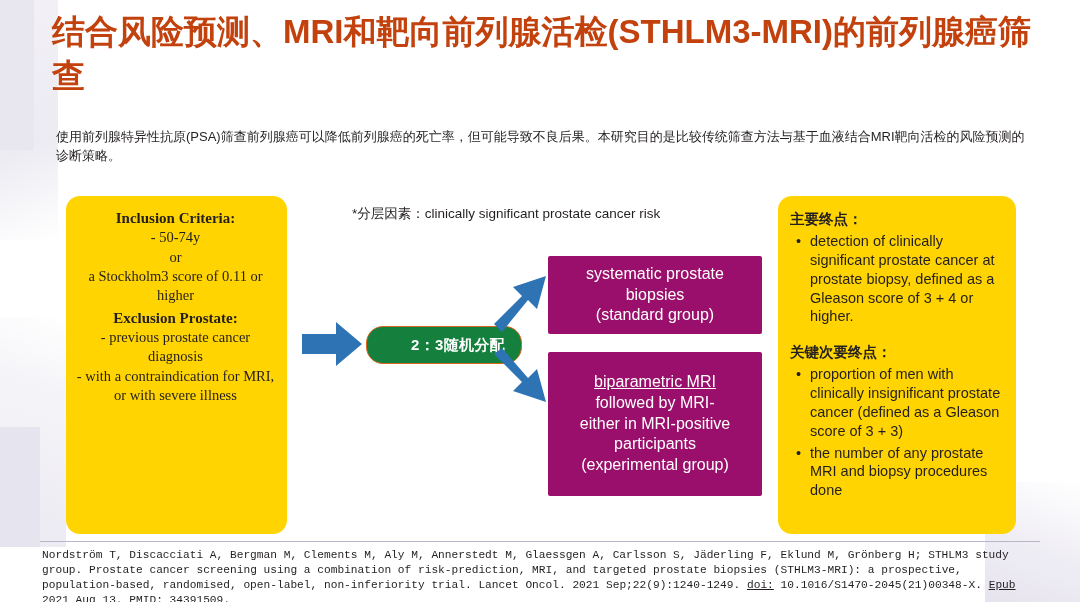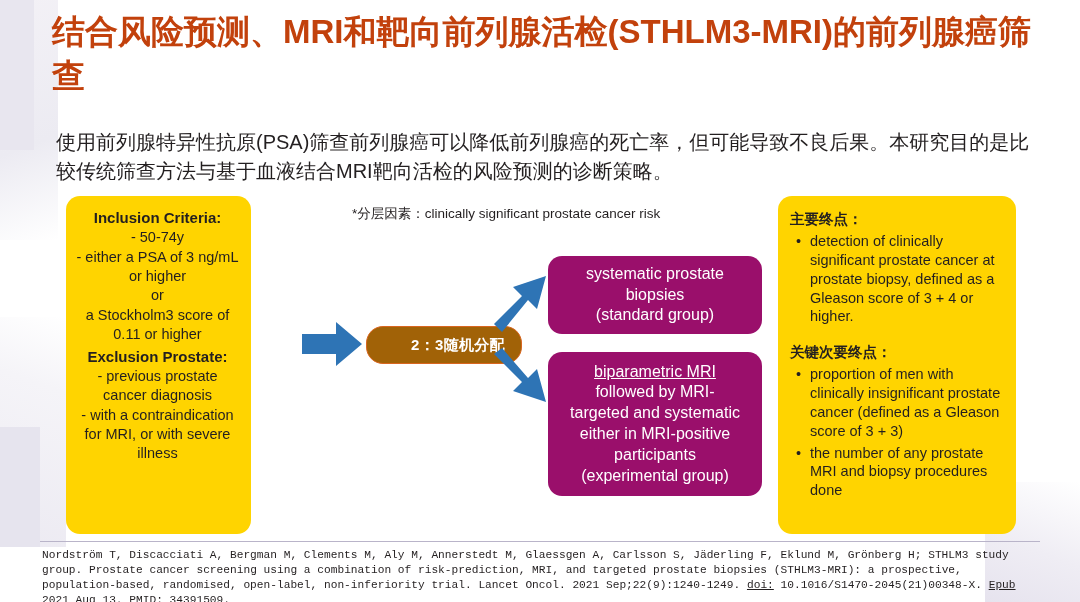--- a/index.html
+++ b/index.html
@@ -65,38 +65,39 @@
     font-weight: bold;
     color: #c2410c;
     letter-spacing: 0px;
   }
 
   .intro {
     position: absolute;
     left: 56px;
     top: 128px;
     width: 980px;
-    font-size: 20px;
+    font-size: 13px;
     line-height: 1.45;
     color: #231f20;
   }
 
   
   .box-yellow {
     position: absolute;
     background: #ffd400;
     border-radius: 14px;
   }
   #inclusion-box {
     left: 66px;
     top: 196px;
-    width: 185px;
+    width: 221px;
     height: 338px;
     padding: 10px 12px 0 10px;
     box-sizing: border-box;
+    font-family: Liberation Serif, serif;
   }
   #endpoints-box {
     left: 778px;
     top: 196px;
     width: 238px;
     height: 338px;
     padding: 12px 12px 8px 12px;
     box-sizing: border-box;
   }
   .box-text {
@@ -150,38 +151,38 @@
     white-space: nowrap;
   }
 
   
   #randomise-box {
     position: absolute;
     left: 366px;
     top: 326px;
     width: 126px;
     height: 36px;
-    background: #a16207;
+    background: #15803d;
     border: 1.5px solid #d9661f;
     border-radius: 17px;
     color: #ffffff;
     font-size: 15px;
     font-weight: bold;
     display: flex;
     align-items: center;
     justify-content: center;
     letter-spacing: 0.3px;
     padding-left: 28px;
   }
 
   
   .box-purple {
     position: absolute;
     background: #9a0f6b;
-    border-radius: 14px;
+    border-radius: 2px;
     color: #ffffff;
     text-align: center;
     display: flex;
     align-items: center;
     justify-content: center;
     padding: 8px 12px;
     box-sizing: border-box;
     font-size: 16px;
     line-height: 1.30;
   }
@@ -235,21 +236,20 @@
   <div class="corner-br"></div>
 
   <div class="title">结合风险预测、MRI和靶向前列腺活检(STHLM3-MRI)的前列腺癌筛查</div>
 
   <div class="intro">使用前列腺特异性抗原(PSA)筛查前列腺癌可以降低前列腺癌的死亡率，但可能导致不良后果。本研究目的是比较传统筛查方法与基于血液结合MRI靶向活检的风险预测的诊断策略。</div>
 
   <div class="box-yellow" id="inclusion-box">
     <div class="box-text">
       <span class="crit-head">Inclusion Criteria:</span>
       <div>- 50-74y</div>
-      <div>- either a PSA of 3 ng/mL or higher</div>
       <div>or</div>
       <div>a Stockholm3 score of 0.11 or higher</div>
       <span class="crit-head">Exclusion Prostate:</span>
       <div>- previous prostate cancer diagnosis</div>
       <div>- with a contraindication for MRI, or with severe illness</div>
     </div>
   </div>
 
   <div class="strat-note">*分层因素：clinically significant prostate cancer risk</div>
 
@@ -272,21 +272,20 @@
       <div>systematic prostate</div>
       <div>biopsies</div>
       <div>(standard group)</div>
     </div>
   </div>
 
   <div class="box-purple" id="biparametric-box">
     <div>
       <div><span class="underline-word">biparametric MRI</span></div>
       <div>followed by MRI-</div>
-      <div>targeted and systematic</div>
       <div>either in MRI-positive</div>
       <div>participants</div>
       <div>(experimental group)</div>
     </div>
   </div>
 
   <div class="box-yellow" id="endpoints-box">
     <div class="ep-head">主要终点：</div>
     <ul class="ep-list">
       <li>detection of clinically significant prostate cancer at prostate biopsy, defined as a Gleason score of 3 + 4 or higher.</li>

